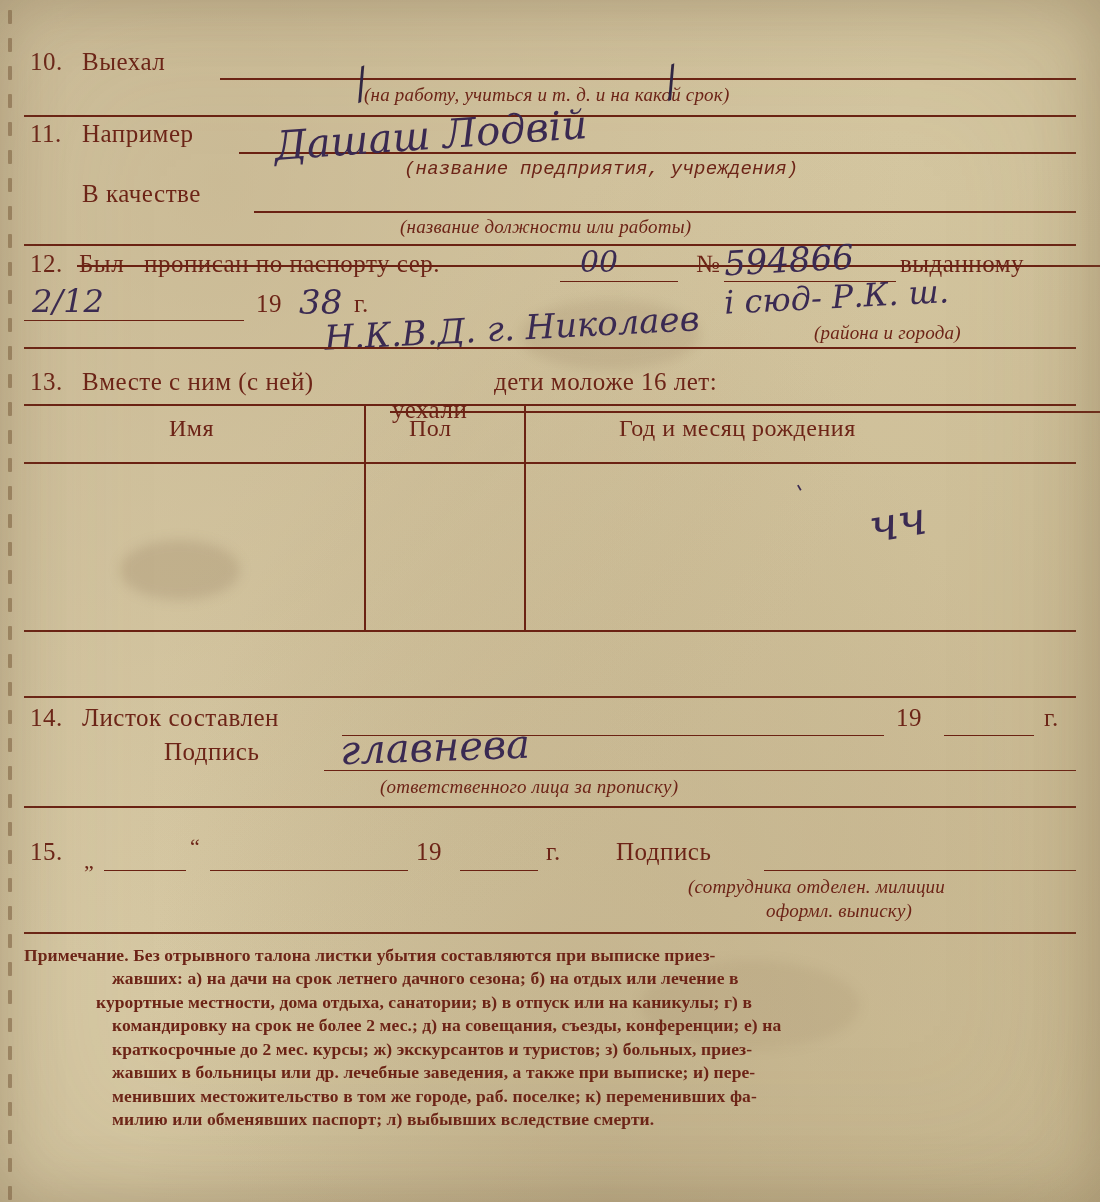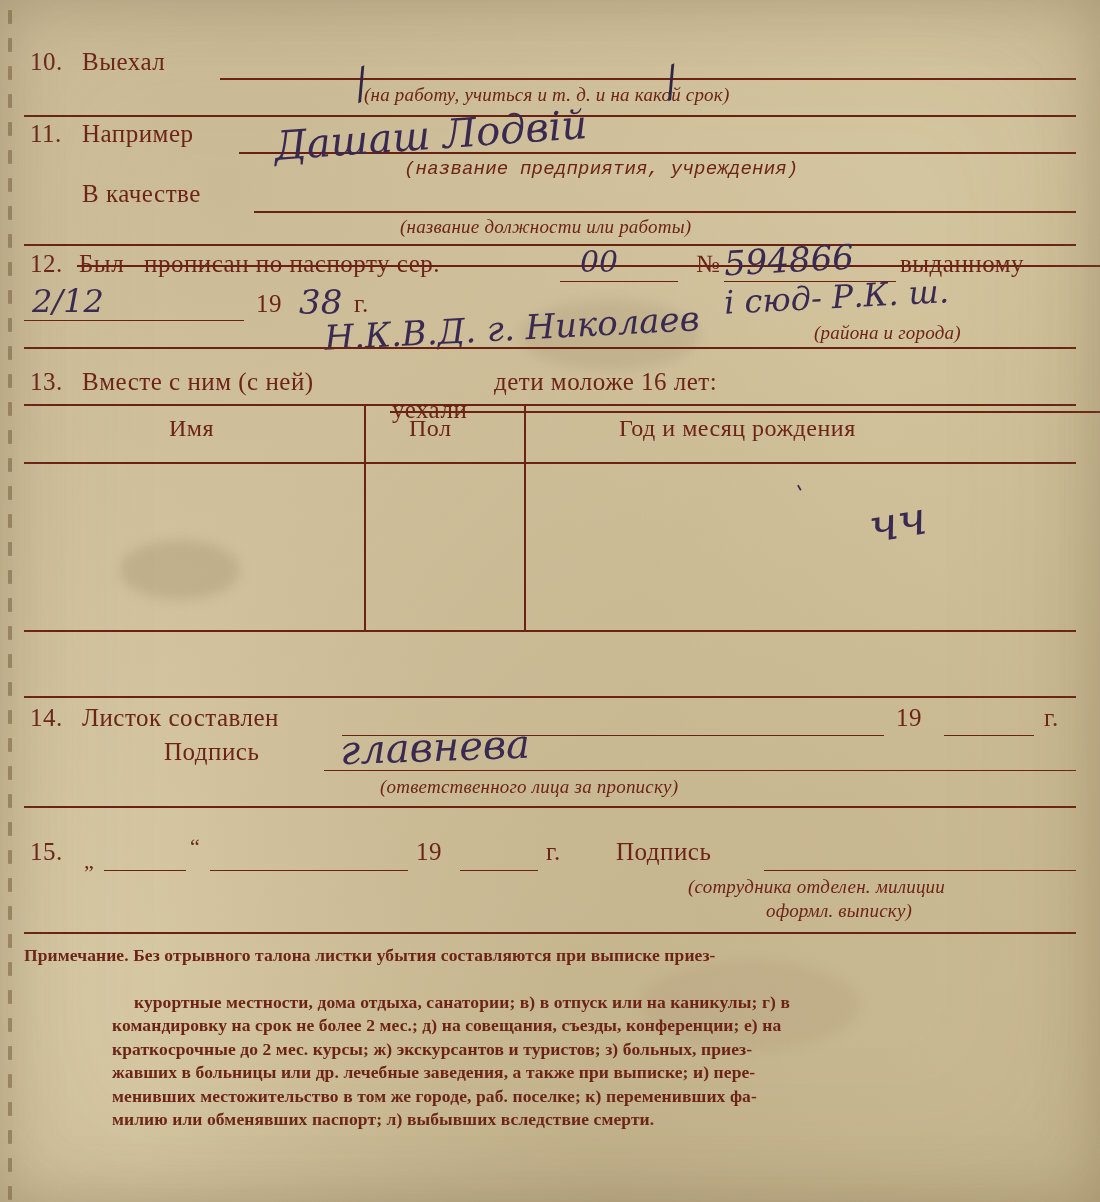--- a/index.html
+++ b/index.html
@@ -250,22 +250,22 @@
     <div class="lbl big" style="left:522px; top:838px;">г.</div>
     <div class="lbl big" style="left:592px; top:838px;">Подпись</div>
     <div class="rule thin" style="left:740px; top:870px; width:312px;"></div>
     <div class="lbl cap" style="left:664px; top:876px;">(сотрудника отделен. милиции</div>
     <div class="lbl cap" style="left:742px; top:900px;">оформл. выписку)</div>
     <div class="rule" style="left:0px; top:932px; width:1052px;"></div>
 
     <div class="note" style="left:0px; top:944px; width:1052px; line-height:1.34;">
       <span class="note-hd">Примечание.</span>
       <span>Без отрывного  талона листки  убытия составляются при  выписке приез-</span><br>
-      <br>
-      <span style="display:inline-block; margin-left:110px;">курортные местности, дома отдыха, санатории; в) в отпуск или на каникулы;  г) в</span><br>
+      <span style="display:inline-block; margin-left:88px;">жавших: а) на дачи на срок летнего  дачного сезона;  б) на отдых  или лечение в</span><br>
+      <span style="display:inline-block; margin-left:72px;">курортные местности, дома отдыха, санатории; в) в отпуск или на каникулы;  г) в</span><br>
       <span style="display:inline-block; margin-left:88px;">командировку на срок не более 2 мес.; д) на совещания, съезды, конференции; е) на</span><br>
       <span style="display:inline-block; margin-left:88px;">краткосрочные до 2 мес. курсы; ж) экскурсантов  и туристов;  з) больных, приез-</span><br>
       <span style="display:inline-block; margin-left:88px;">жавших в больницы или др. лечебные заведения,  а также при выписке;  и) пере-</span><br>
       <span style="display:inline-block; margin-left:88px;">менивших местожительство в том же городе, раб. поселке;  к) переменивших фа-</span><br>
       <span style="display:inline-block; margin-left:88px;">милию или обменявших паспорт; л) выбывших вследствие смерти.</span>
     </div>
 
   </div>
 
   <div class="edge-shadow"></div>

